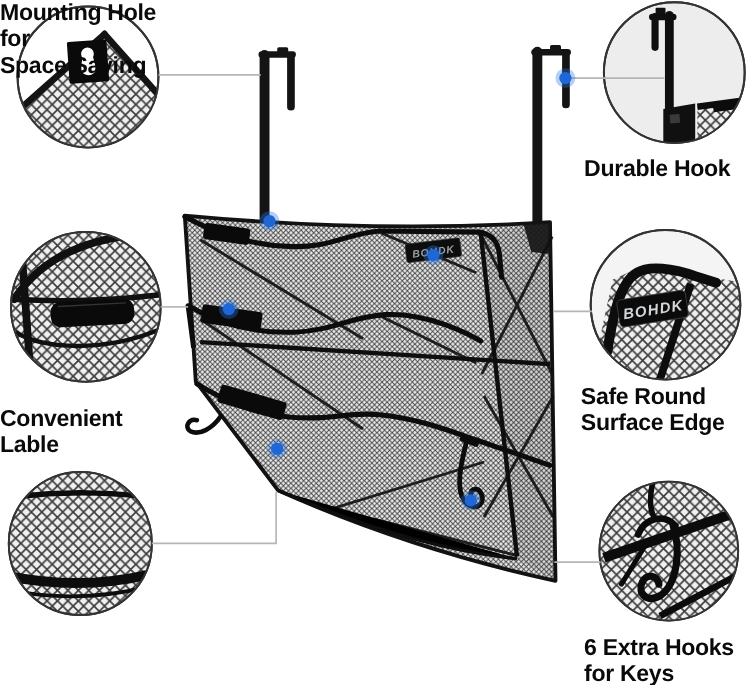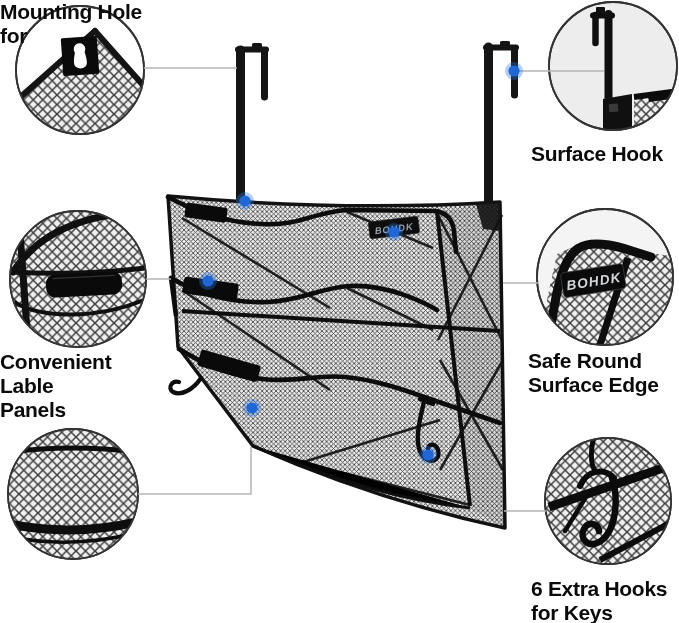--- a/index.html
+++ b/index.html
@@ -238,27 +238,27 @@
   </g>
 
   <g>
     <circle cx="514" cy="71" r="9" fill="#2b79e3" opacity="0.35"></circle>
     <circle cx="514" cy="71" r="5.6" fill="#1f67d6"></circle>
   </g>
 </svg>
 
   <div class="caption" style="left:0;top:140;width:168px">
     <span class="cap-line">Mounting Hole for</span>
+    <span class="cap-line">Space Saving</span>
   </div>
   <div class="caption" style="left:531px;top:142px;width:148px">
-    <span class="cap-line">Surface Hook</span>
-  </div>
-  <div class="caption" style="left:0;top:350px;width:160px">
+    <span class="cap-line">Durable Hook</span>
+  </div>
+  <div class="caption" style="left:0;top:369px;width:160px">
     <span class="cap-line">Convenient Lable</span>
-    <span class="cap-line">Panels</span>
   </div>
   <div class="caption" style="left:528px;top:349px;width:160px">
     <span class="cap-line">Safe Round</span>
     <span class="cap-line">Surface Edge</span>
   </div>
   <div class="caption" style="left:531px;top:577px;width:148px">
     <span class="cap-line">6 Extra Hooks</span>
     <span class="cap-line">for Keys</span>
   </div>
 

